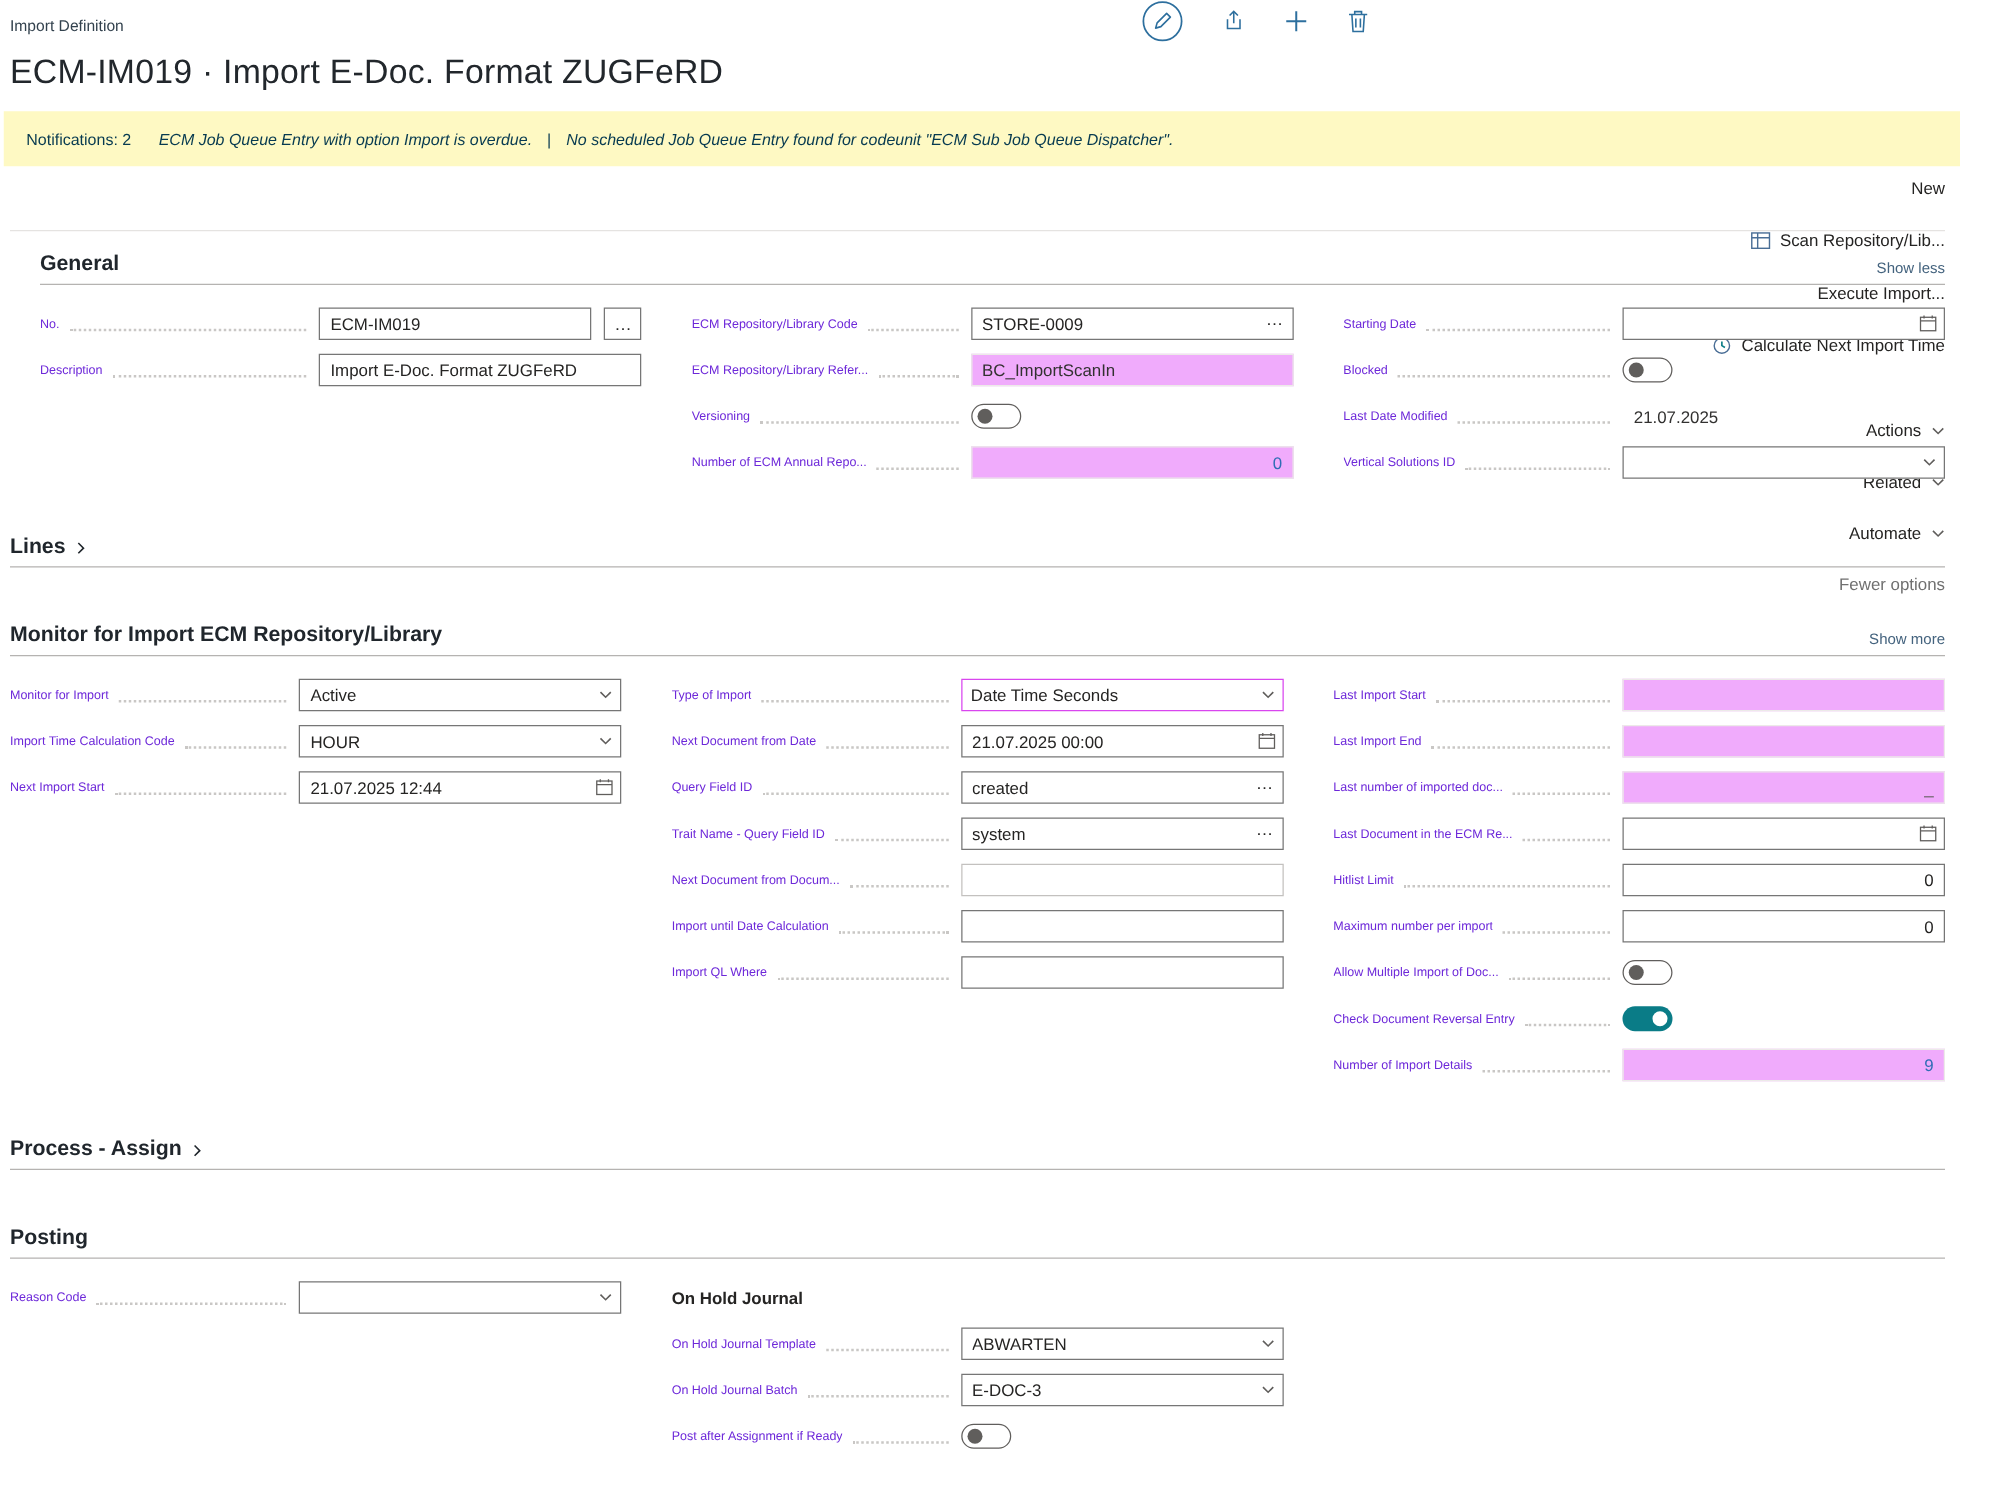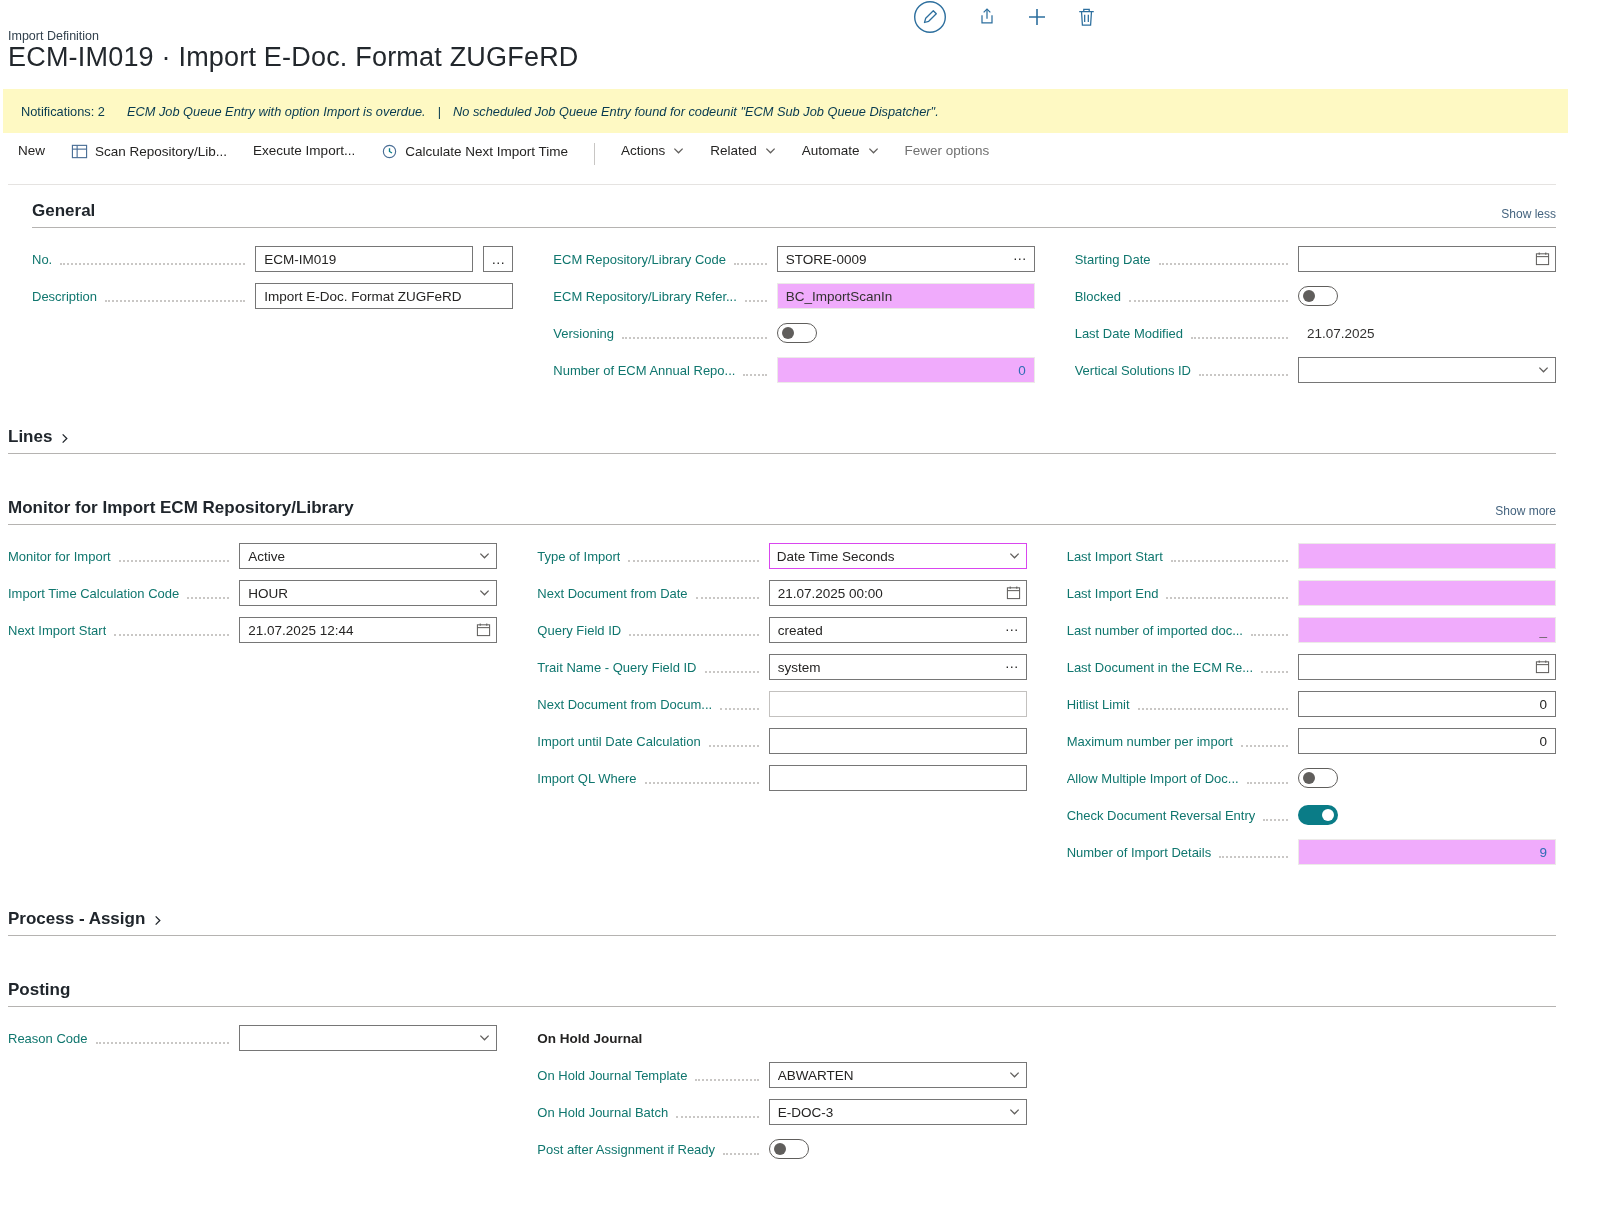--- a/index.html
+++ b/index.html
@@ -5,57 +5,57 @@
   * { box-sizing: border-box; }
   html,body { margin:0; padding:0; }
   body {
     width:1610px; height:1208px; overflow:hidden; background:#fff;
     font-family:"Liberation Sans","DejaVu Sans",sans-serif; color:#252423;
     position:relative;
   }
   .page { padding:0 54px 20px 8px; position:relative; }
 
   
-  .topbar { position:relative; height:40px; padding-top:26px; }
+  .topbar { position:relative; height:40px; padding-top:12px; }
   .caption { font-size:12.5px; color:#33424e; }
   .cmd-icons { position:absolute; left:905px; top:0; display:flex; align-items:center; gap:30px; color:#2d6f9e; }
   .cmdbtn { display:inline-flex; align-items:center; cursor:pointer; }
 
   .title { font-size:27px; font-weight:400; color:#22272c; margin:2px 0 0 0; letter-spacing:0.2px; }
 
   
   .notif { margin:16px -12px 0 -5px; background:#fef9c3; height:44px; display:flex; align-items:center;
            padding:0 18px; font-size:12.8px; color:#073a50; gap:22px; }
   .notif-count { white-space:nowrap; cursor:pointer; }
   .notif-msgs { display:flex; gap:12px; font-style:italic; align-items:center; }
   .notif-sep { font-style:normal; }
 
   
-  .actionbar { margin-top:10px; height:42px; display:flex; align-items:flex-start; gap:26px;
-               font-size:13.5px; border-bottom:1px solid #e5e3e1; padding-left:10px; }
+  .actionbar { margin-top:10px; height:42px; display:flex; align-items:flex-end; gap:26px;
+               font-size:13.5px; border-bottom:1px solid #e5e3e1; padding-left:10px;flex-direction:column; }
   .act { display:inline-flex; align-items:center; gap:7px; cursor:pointer; color:#252423; white-space:nowrap; }
   .act .aicon { display:inline-flex; color:#4a6e96; }
   .caret { display:inline-flex; color:#605e5c; margin-left:1px; }
   .vdiv { width:1px; height:22px; background:#c8c6c4; }
   .fewer { color:#707070; }
 
   
   .sec { margin-top:44px; }
   .sec.first { margin-top:16px;margin-left:24px; }
   .sec-head { display:flex; align-items:flex-end; justify-content:space-between; }
   .sec-title { font-size:17px; font-weight:700; color:#20262c; display:inline-flex; align-items:center; gap:7px; }
   .sec-title .chevr { display:inline-flex; color:#20262c; margin-top:2px; }
   .sec-link { font-size:12px; color:#44637e; cursor:pointer; }
   .sec-rule { border-bottom:1px solid #b5b3b1; margin-top:6px; }
 
   .fields-grid { display:grid; grid-template-columns:1fr 1fr 1fr; column-gap:40px; margin-top:18px; align-items:start; }
   .fcol { display:flex; flex-direction:column; gap:11px; }
 
   .field { display:flex; align-items:center; height:26px; }
-  .flabel { font-size:13px; color:#0f766e; white-space:nowrap; flex:0 1 auto; overflow:hidden; }
+  .flabel { font-size:10px; color:#6d28d9; white-space:nowrap; flex:0 1 auto; overflow:hidden; }
   .leader { flex:1 1 14px; min-width:12px; height:12px; border-bottom:2px dotted #c9c7c5; margin:0 10px 0 8px; }
   .ctrl { flex:0 0 258px; position:relative; display:flex; align-items:center; height:26px; }
 
   input.tb { width:100%; height:26px; border:1px solid #767676; background:#fff; padding:0 8px;
              font:13.5px "Liberation Sans","DejaVu Sans",sans-serif; color:#252423; outline:none; }
   .combo input.tb { padding-right:26px; }
   .withicon input.tb { padding-right:26px; }
   input.tb.soft { border-color:#c3c1bf; }
   input.num { text-align:right; }
   .focus input.tb { border:1px solid #d946ef; padding:0 25px 0 7px; }

